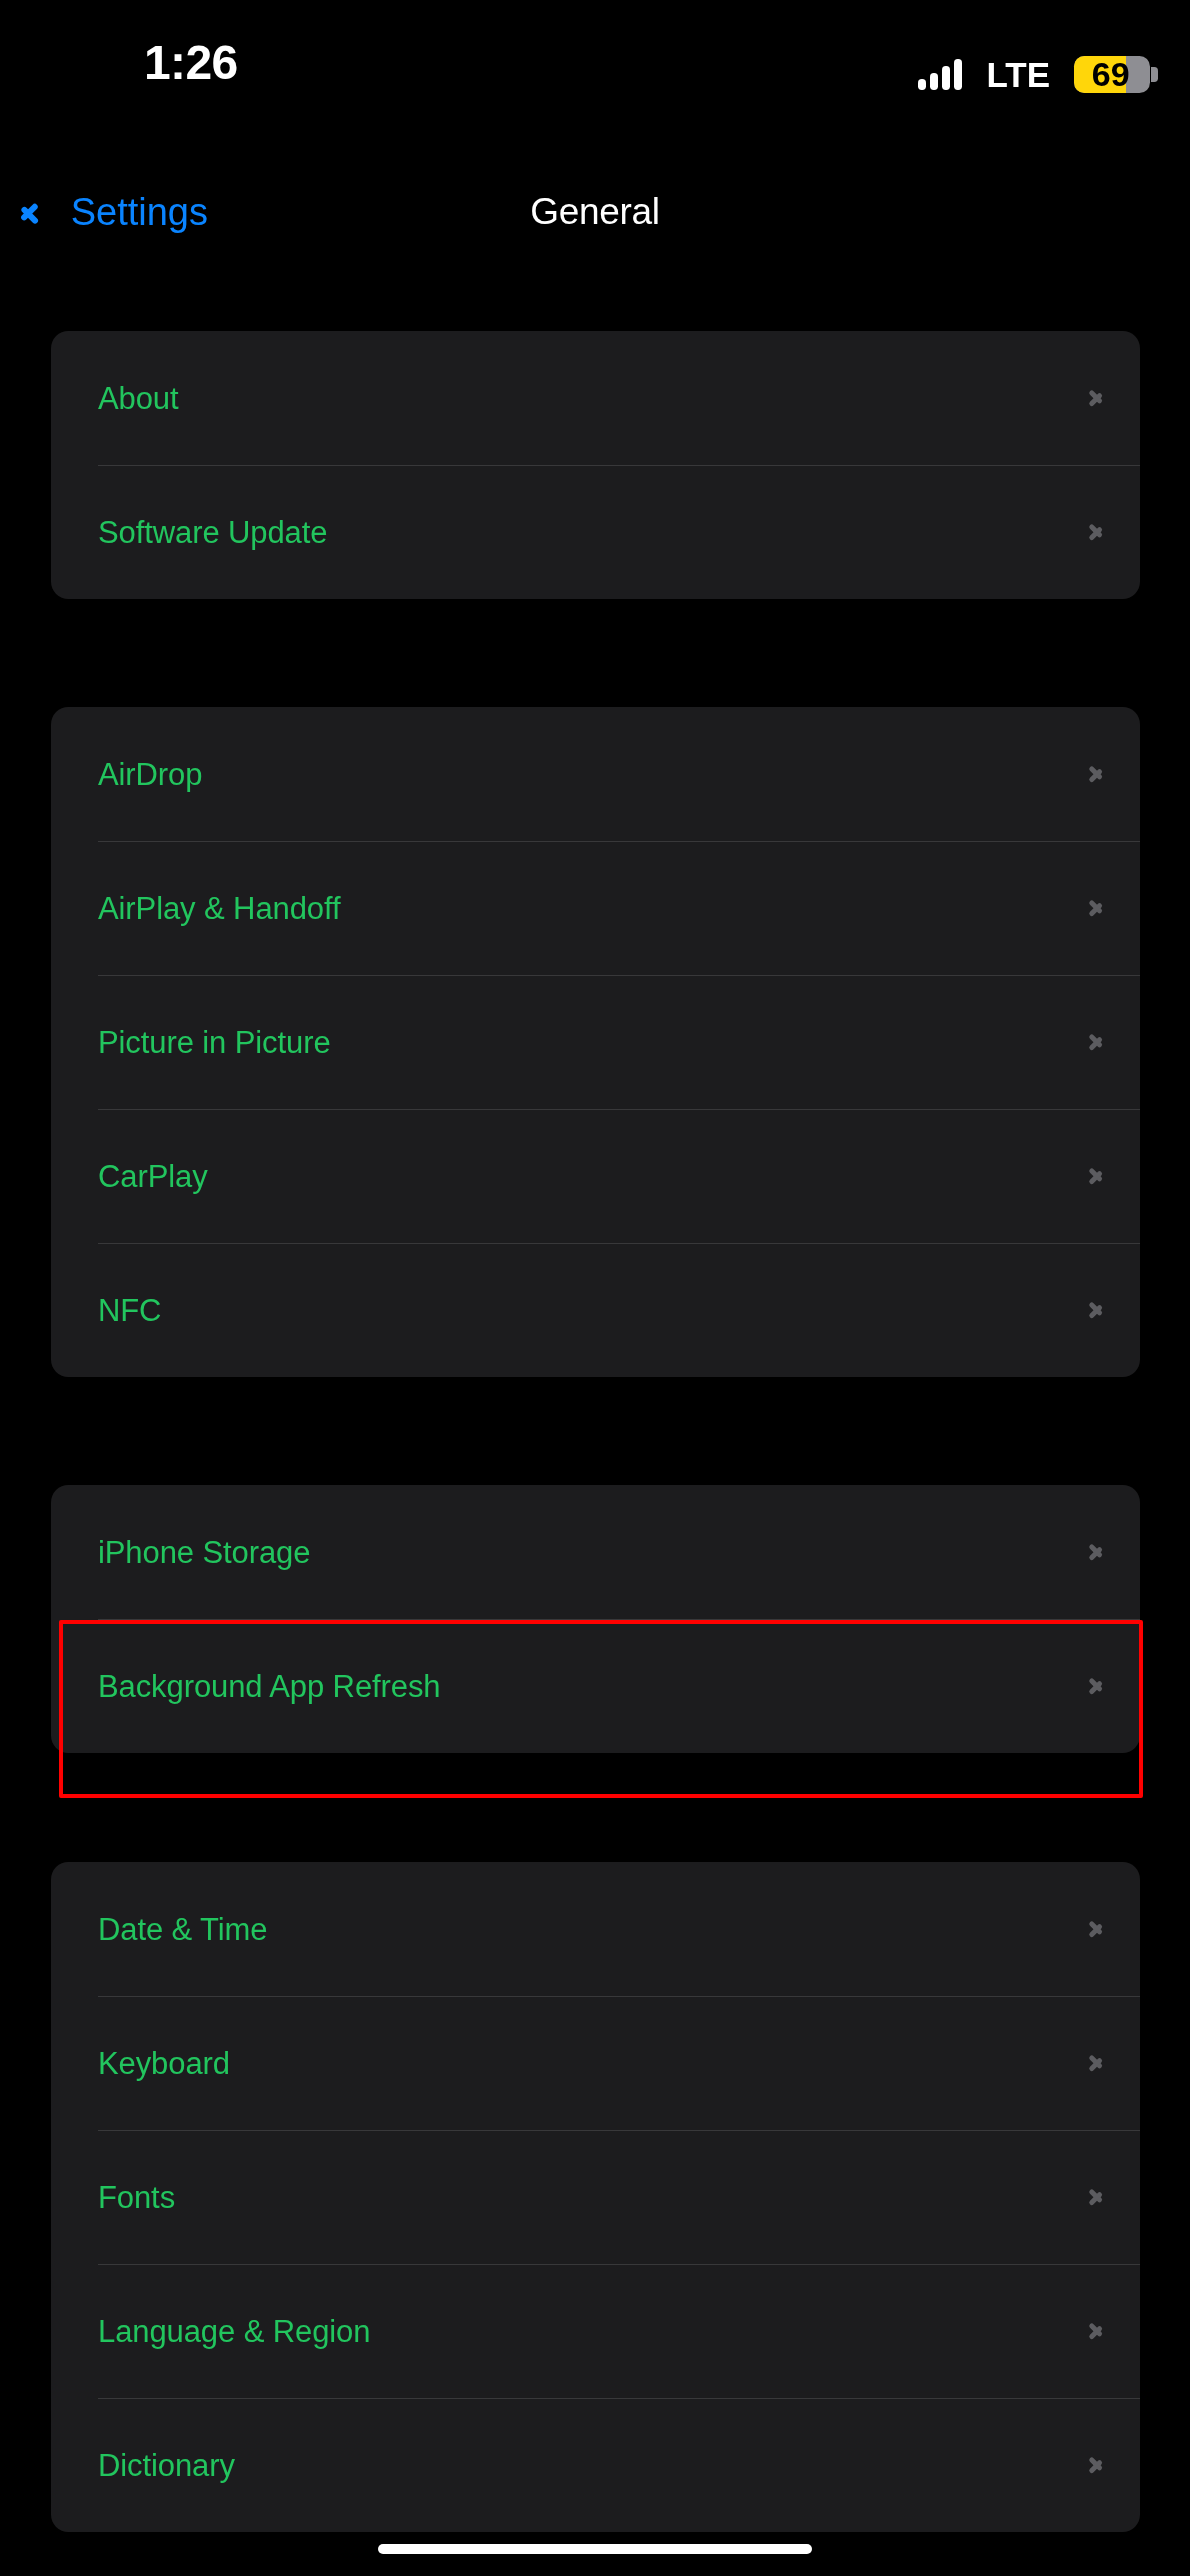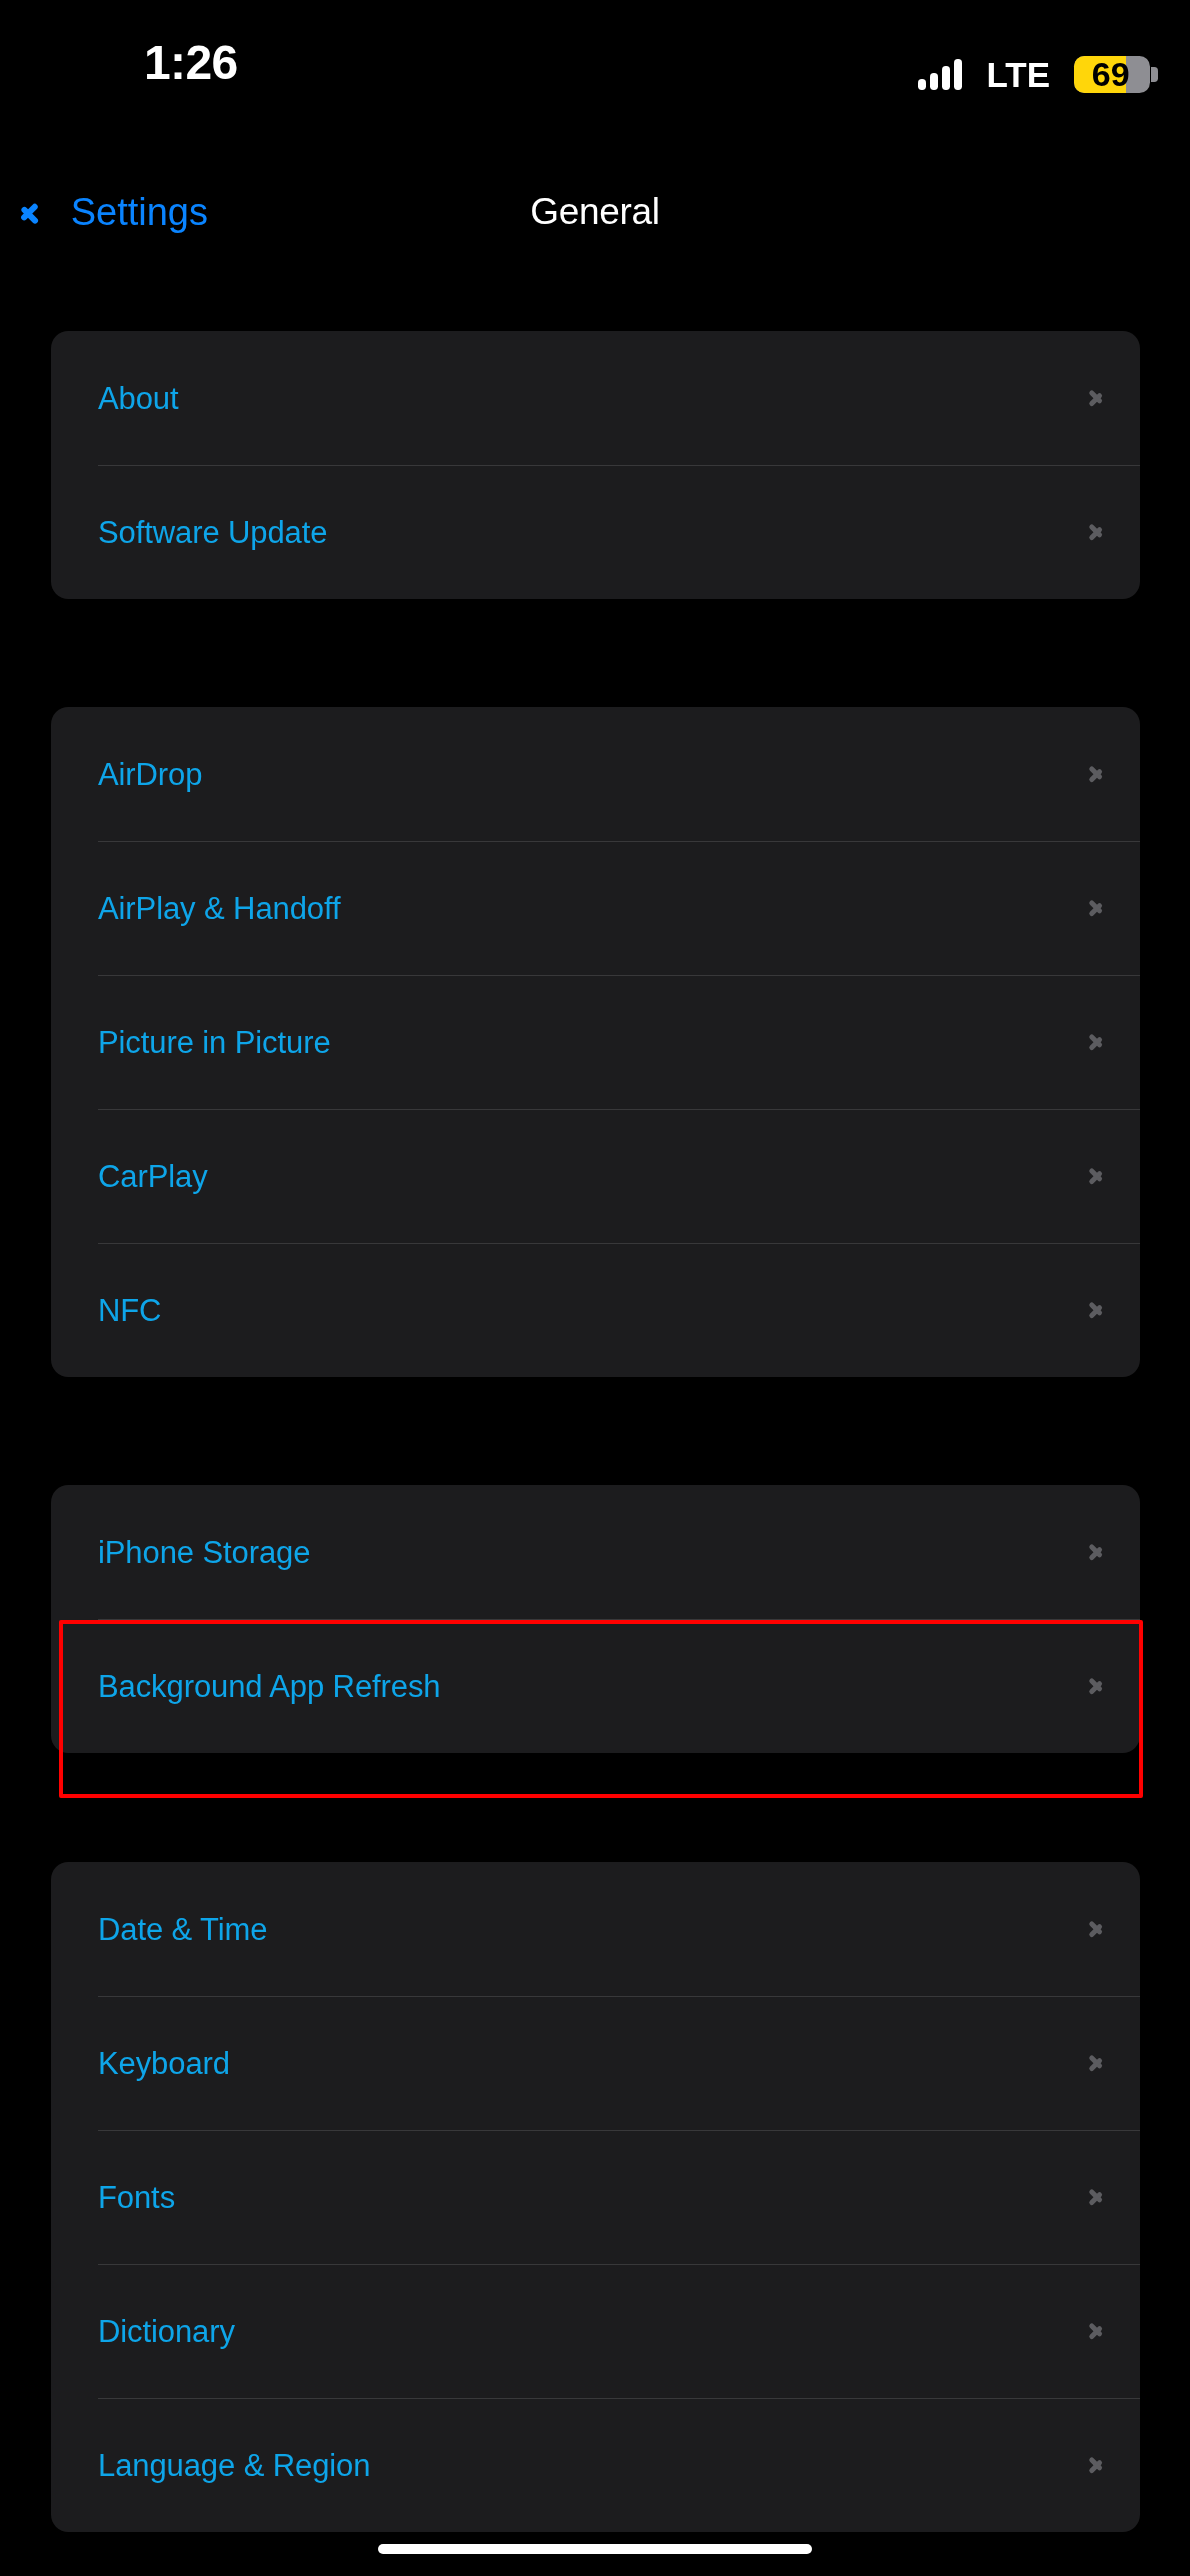--- a/index.html
+++ b/index.html
@@ -105,21 +105,21 @@
   }
   .row {
     position:relative; display:flex; align-items:center;
     height:134px; padding:0 0 0 47px; cursor:pointer;
   }
   .row + .row::before {
     content:""; position:absolute; left:47px; right:0; top:0;
     height:1.2px; background:#38383a;
   }
   .row-label {
-    font-size:31px; font-weight:400; color:#0ea5e9;
+    font-size:31px; font-weight:400; color:#22c55e;
     letter-spacing:-0.1px; line-height:1;
   }
   .row-chevron {
     position:absolute; right:36px; top:50%;
     width:15px; height:28.5px; transform:translateY(-50%);
   }
   .row-chevron::before,
   .row-chevron::after {
     content:""; position:absolute; left:1.2px;
     width:16px; height:5px; background:#5c5c60; border-radius:2.5px;
@@ -239,27 +239,27 @@
       </div>
       <div class="row">
         <span class="row-label">Keyboard</span>
         <span class="row-chevron"></span>
       </div>
       <div class="row">
         <span class="row-label">Fonts</span>
         <span class="row-chevron"></span>
       </div>
       <div class="row">
+        <span class="row-label">Language &amp; Region</span>
+        <span class="row-chevron"></span>
+      </div>
+      <div class="row">
         <span class="row-label">Dictionary</span>
         <span class="row-chevron"></span>
       </div>
-      <div class="row">
-        <span class="row-label">Language &amp; Region</span>
-        <span class="row-chevron"></span>
-      </div>
     </div>
 
   </div>
 
   <div class="annotation-box" style="border-color: rgb(255, 0, 0);"></div>
 
   <div class="home-indicator"></div>
 
 </div>
 

